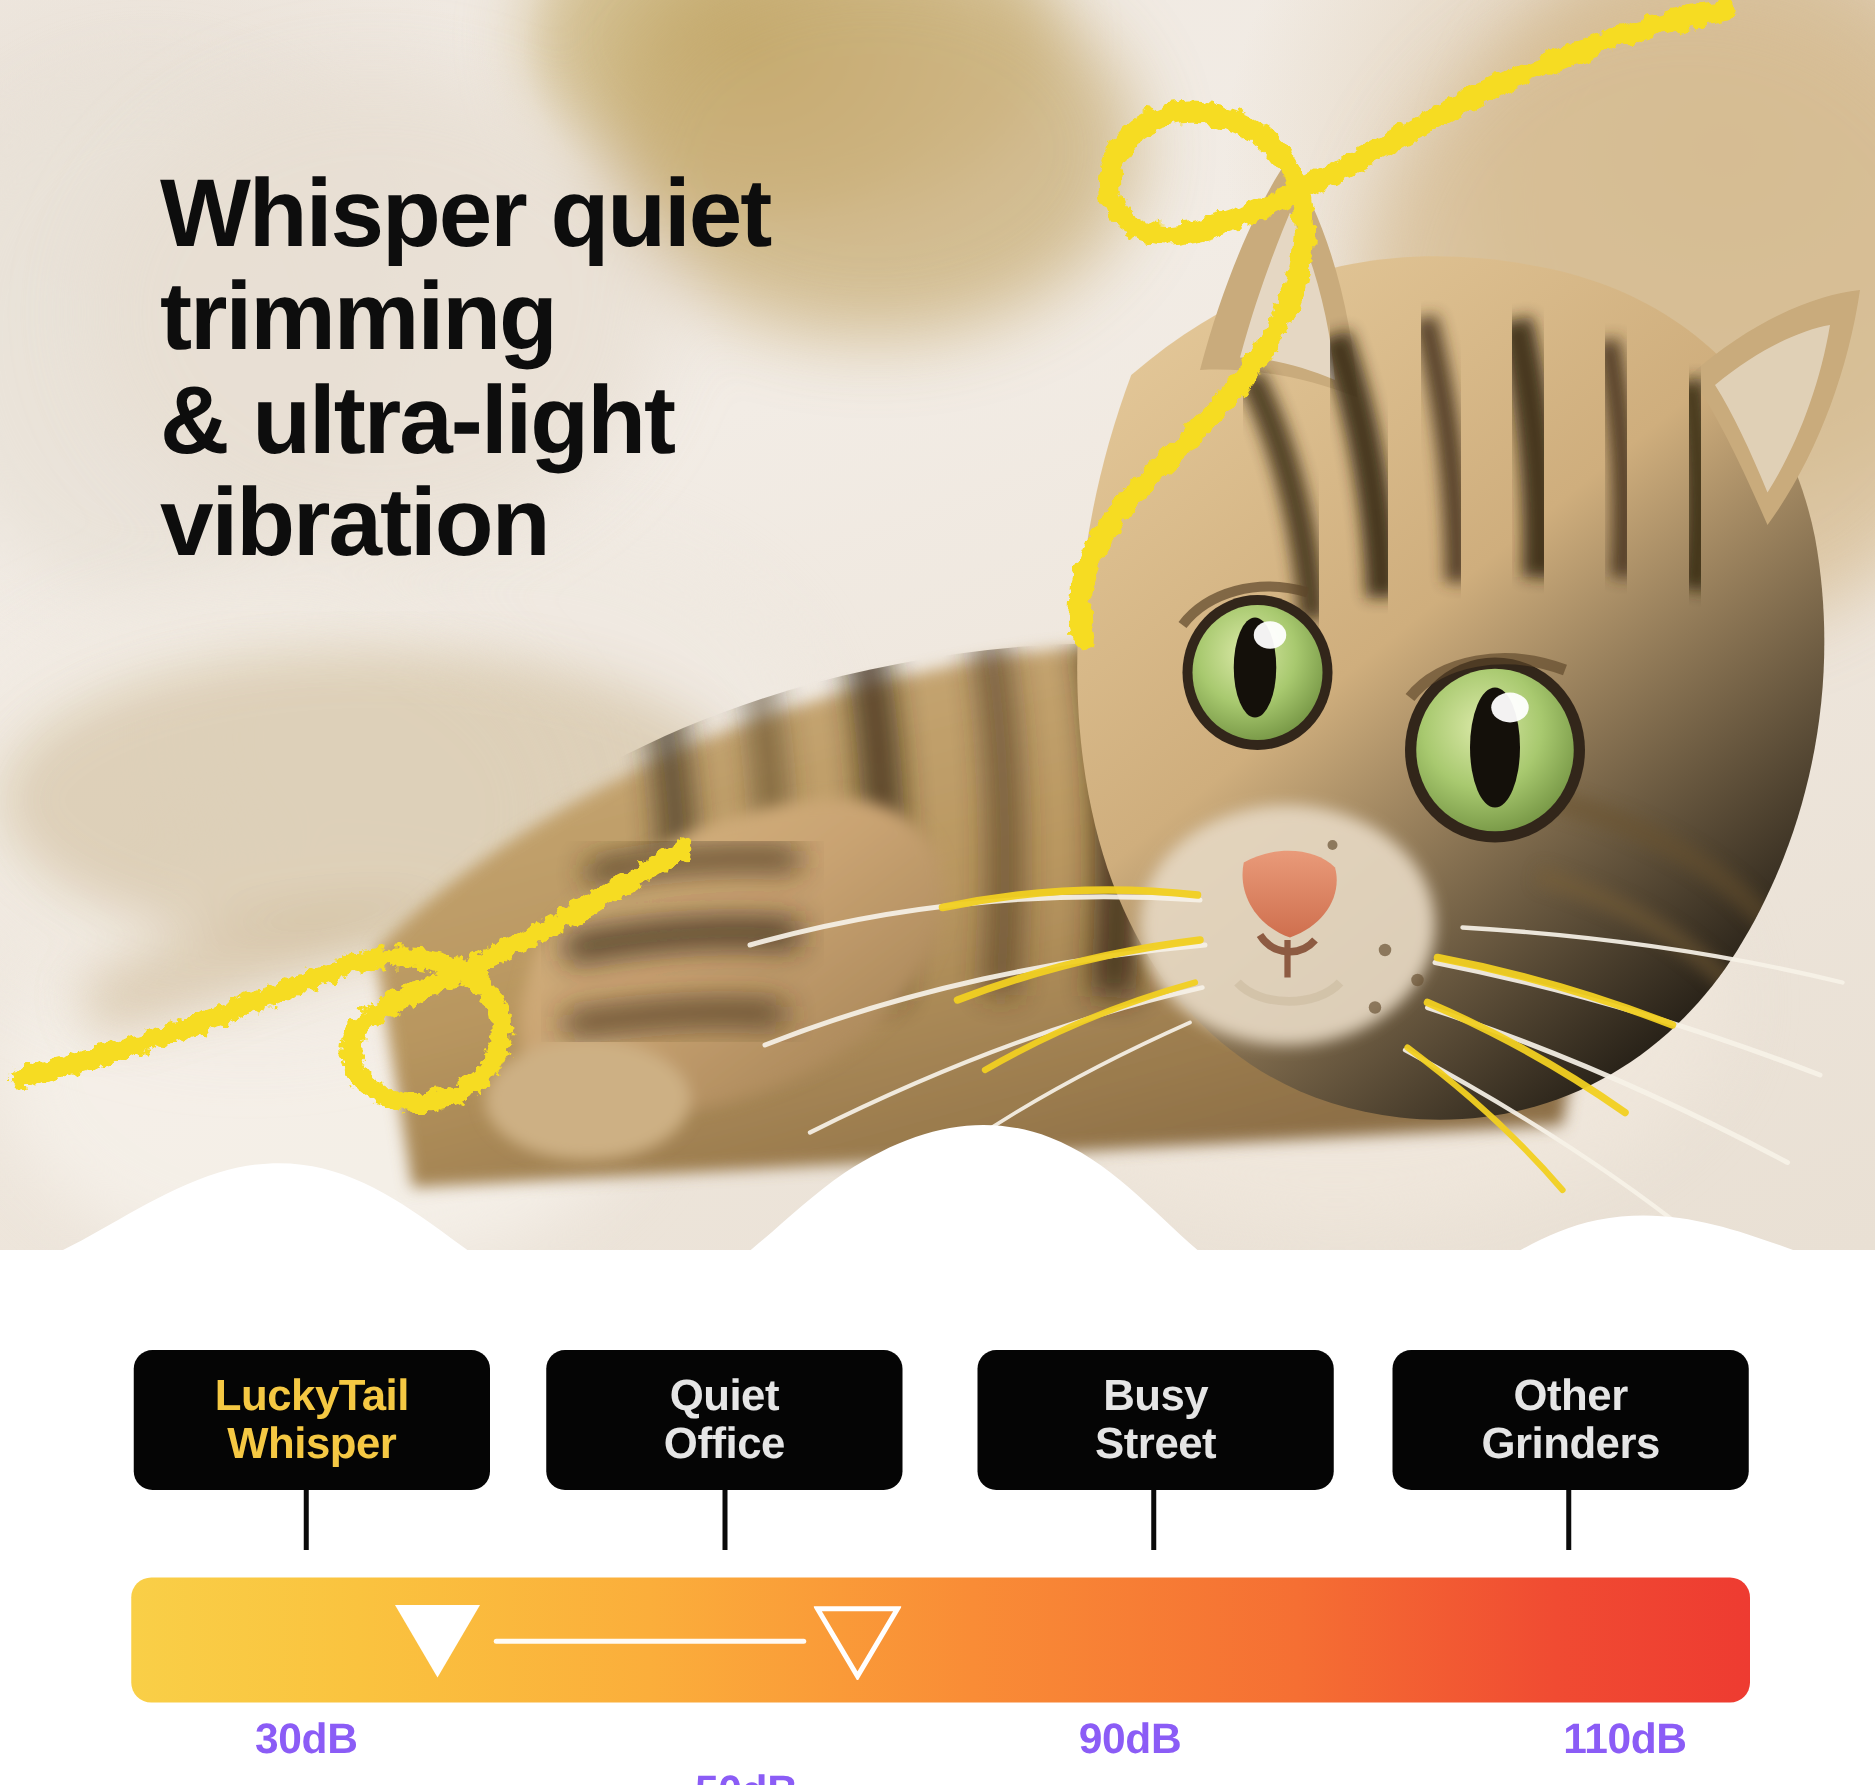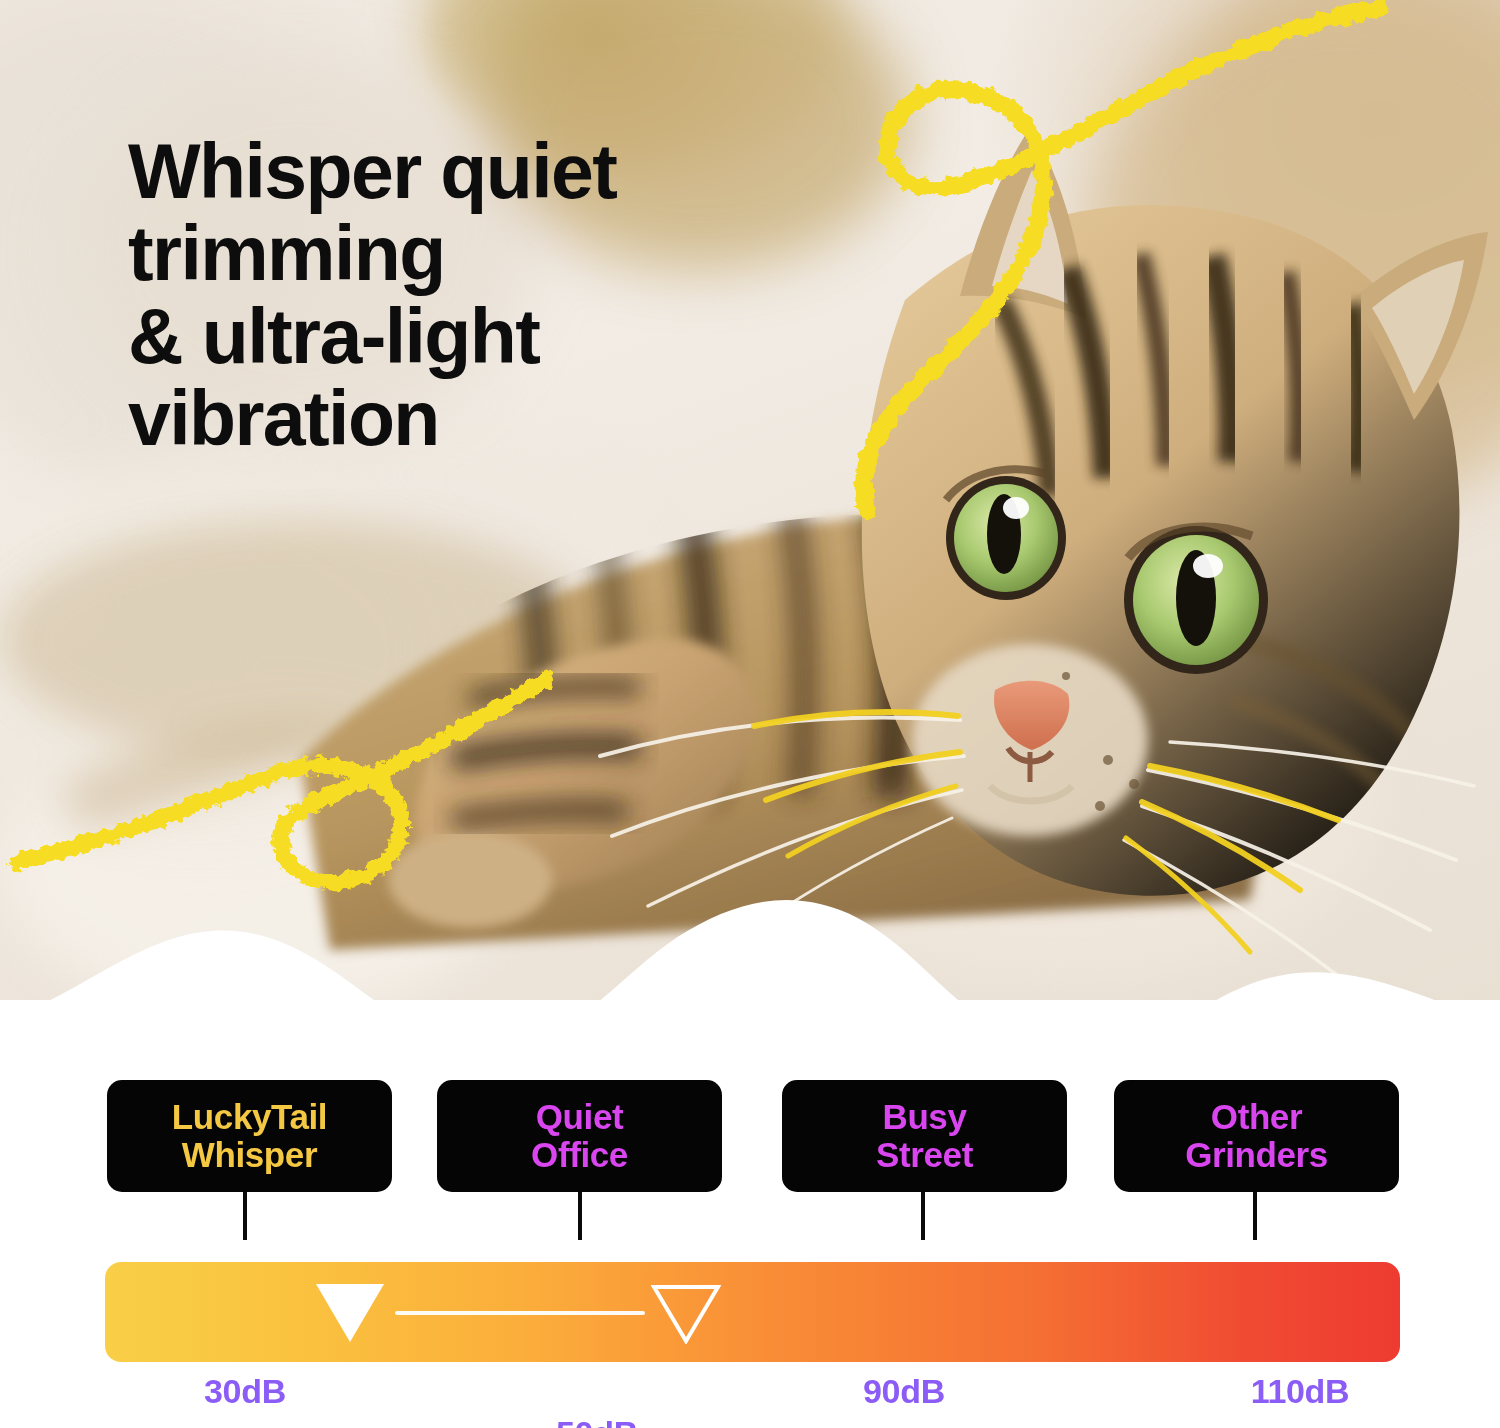--- a/index.html
+++ b/index.html
@@ -35,21 +35,21 @@
   .headline{
     position:absolute;left:128px;top:130px;width:660px;
     font-size:77px;line-height:1.07;font-weight:700;color:#0d0d0d;
     letter-spacing:-1.6px;white-space:pre-line;
   }
   
   .chart{position:absolute;left:0;top:1000px;width:1500px;height:428px;}
   .labelbox{
     position:absolute;background:#050505;border-radius:15px;
     display:flex;align-items:center;justify-content:center;text-align:center;
-    font-weight:700;font-size:35px;line-height:1.1;color:#d946ef;
+    font-weight:700;font-size:35px;line-height:1.1;color:#e5e5e5;
     letter-spacing:-0.4px;white-space:pre-line;
   }
   .labelbox.brand{color:#F5C843;}
   .connector{position:absolute;width:4px;background:#0a0a0a;}
   .bar{
     position:absolute;left:105px;top:1262px;width:1295px;height:100px;border-radius:16px;
     background:linear-gradient(90deg,#F9CF47 0%,#FAC33F 14%,#FBAE3B 32%,#F98C36 52%,#F56F33 72%,#F04B32 88%,#EE3B31 100%);
   }
   .tri-fill{position:absolute;width:0;height:0;border-left:34px solid transparent;border-right:34px solid transparent;border-top:58px solid #ffffff;}
   .tri-line{position:absolute;height:4px;background:#ffffff;border-radius:2px;opacity:.95;}

